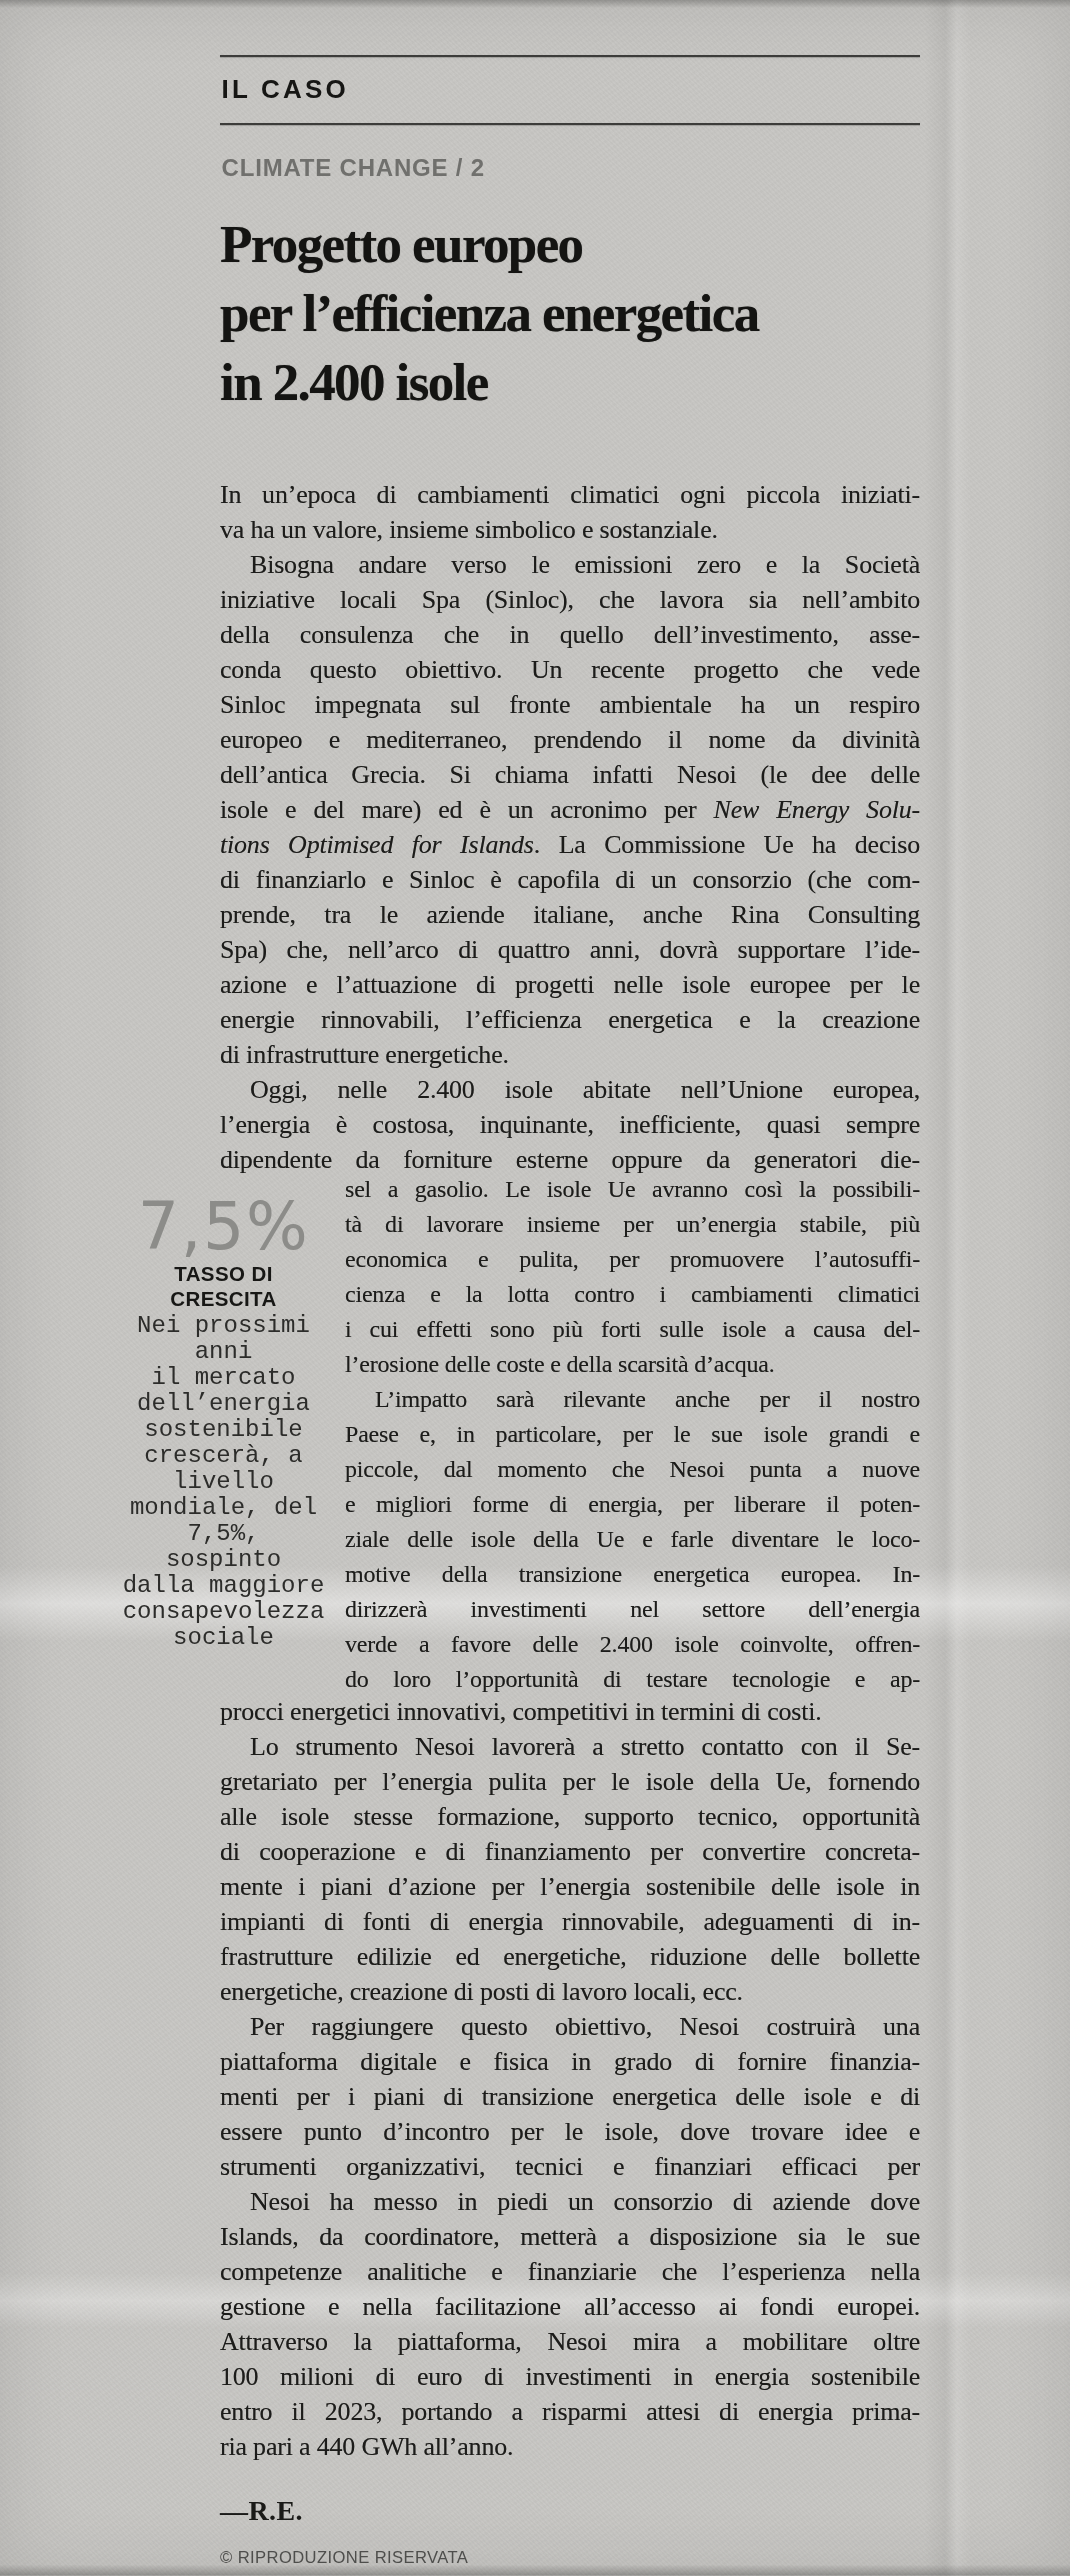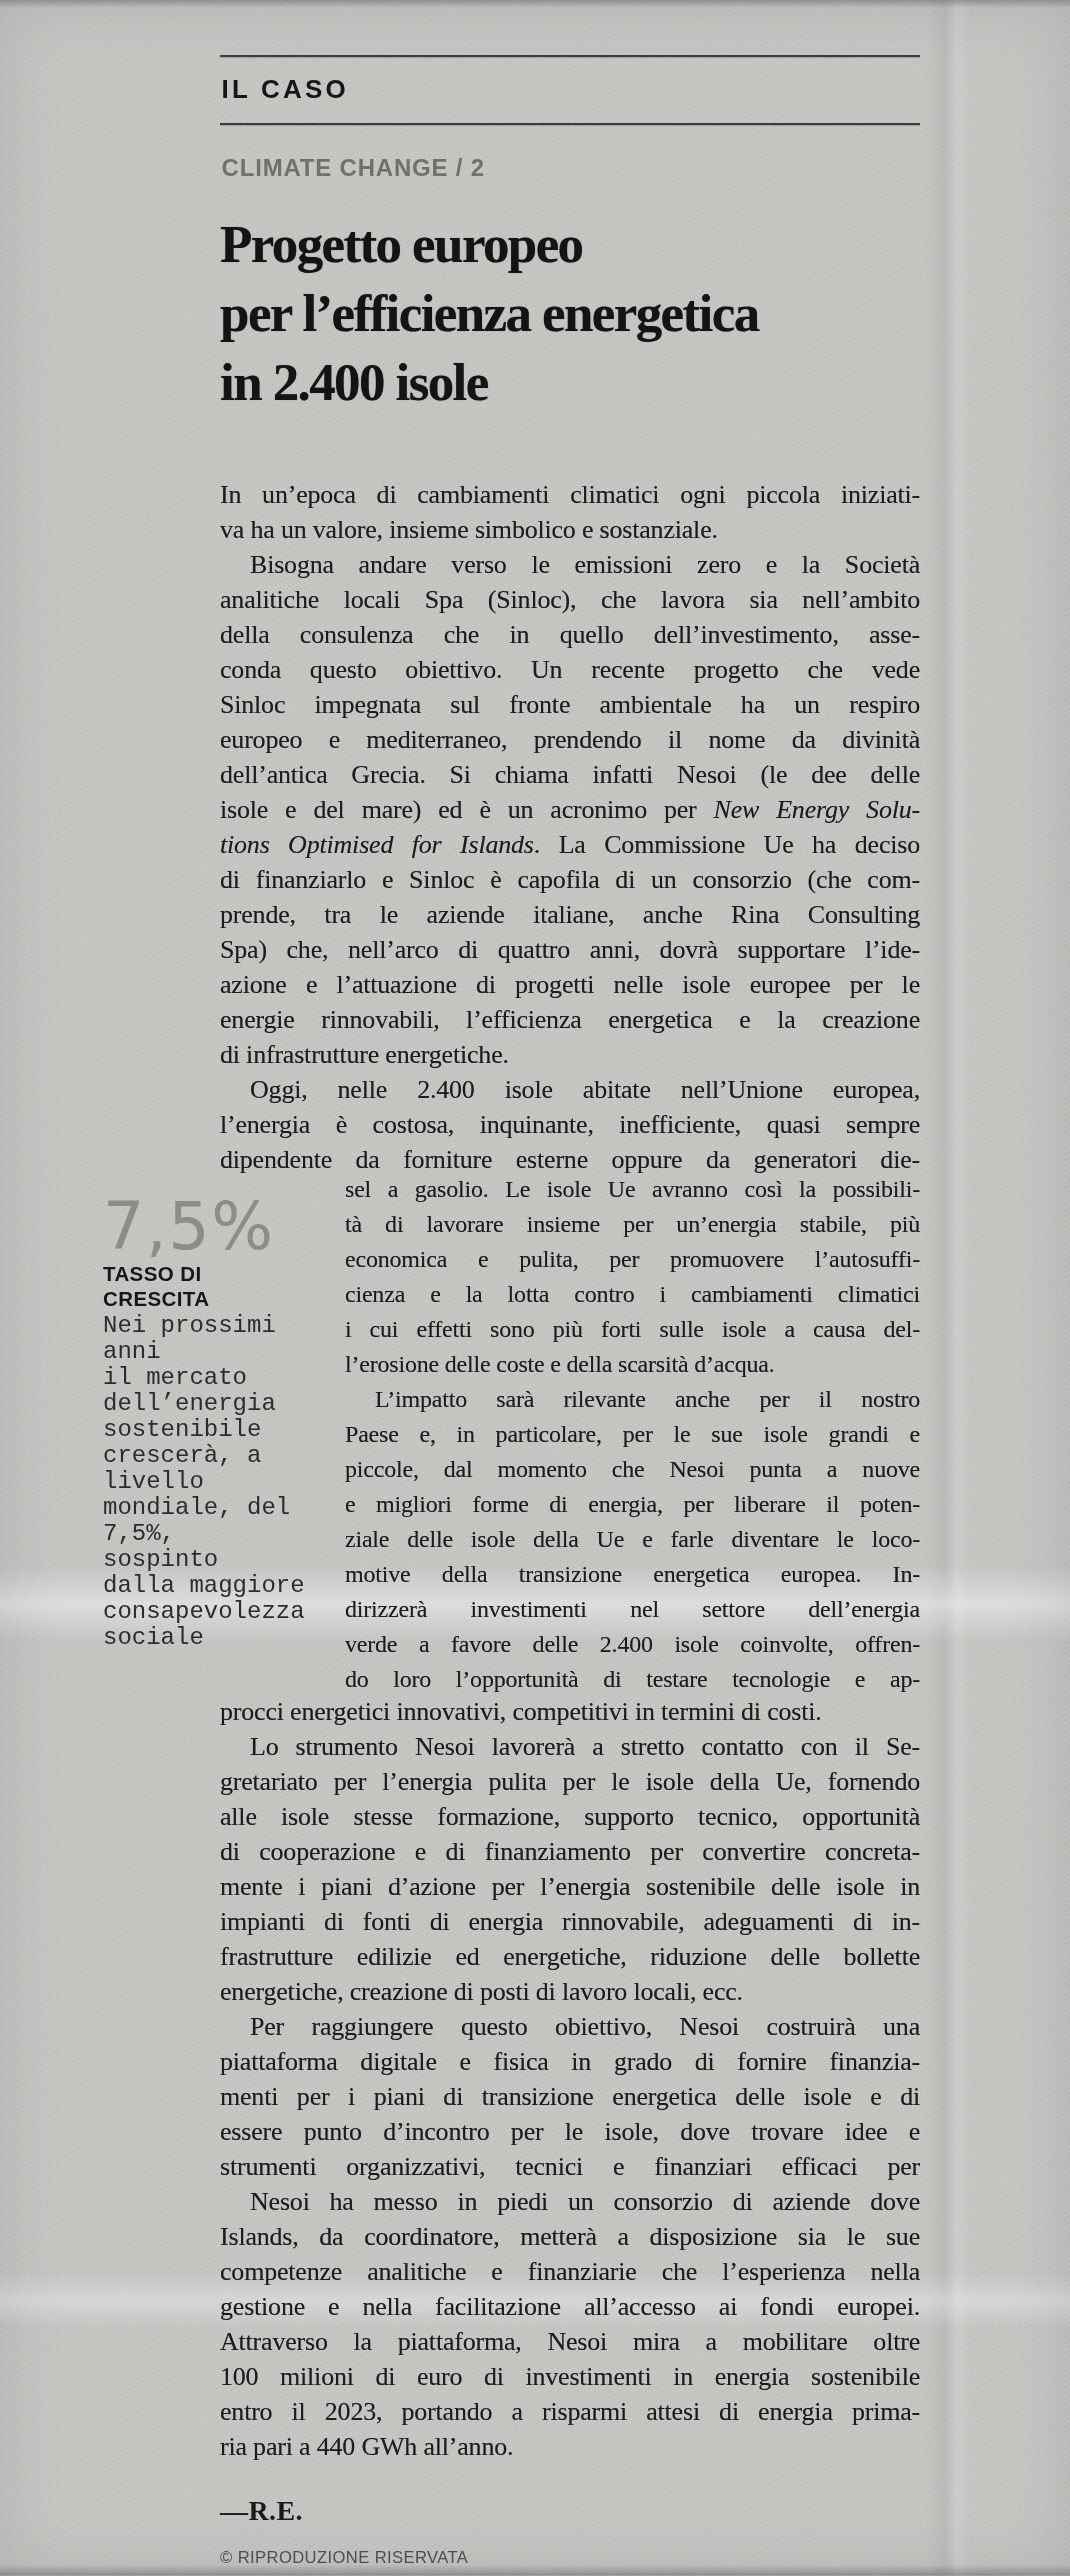--- a/index.html
+++ b/index.html
@@ -53,21 +53,21 @@
   .bl{
     font-size:26px;line-height:35px;height:35px;overflow:hidden;
     letter-spacing:-0.2px;color:#1c1c1a;
     text-align:justify;text-align-last:justify;
     text-shadow:0 0 0.6px rgba(28,28,26,.45);
   }
   .s2col .bl{font-size:24px;}
   .bl.end{text-align-last:left;}
   .bl.ind{text-indent:30px;}
   .bl .it{font-style:italic;}
-  .statbox{position:absolute;left:-117px;top:19px;width:241px;}
+  .statbox{position:absolute;left:-117px;top:19px;width:241px;text-align:center;}
   .statval{
     font-family:"DejaVu Sans","Liberation Sans",sans-serif;
     font-size:65px;line-height:71px;color:#8c8c89;letter-spacing:1.6px;
   }
   .statlabel{
     font-family:"Liberation Sans","DejaVu Sans",sans-serif;
     font-weight:bold;font-size:20.5px;line-height:24.5px;color:#171715;letter-spacing:0.4px;
   }
   .statnote{margin-top:2.4px;}
   .statnote .snl{
@@ -99,21 +99,21 @@
     <div class="title" id="title">
         <div class="tl">Progetto europeo</div>
         <div class="tl">per l’efficienza energetica</div>
         <div class="tl">in 2.400 isole</div>
       </div>
 
     <div class="bsec s1" id="sec0">
         <div class="bl"><span>In un’epoca di cambiamenti climatici ogni piccola iniziati-</span></div>
         <div class="bl end"><span>va ha un valore, insieme simbolico e sostanziale.</span></div>
         <div class="bl ind"><span>Bisogna andare verso le emissioni zero e la Società</span></div>
-        <div class="bl"><span>analitiche locali Spa (Sinloc), che lavora sia nell’ambito</span></div>
+        <div class="bl"><span>iniziative locali Spa (Sinloc), che lavora sia nell’ambito</span></div>
         <div class="bl"><span>della consulenza che in quello dell’investimento, asse-</span></div>
         <div class="bl"><span>conda questo obiettivo. Un recente progetto che vede</span></div>
         <div class="bl"><span>Sinloc impegnata sul fronte ambientale ha un respiro</span></div>
         <div class="bl"><span>europeo e mediterraneo, prendendo il nome da divinità</span></div>
         <div class="bl"><span>dell’antica Grecia. Si chiama infatti Nesoi (le dee delle</span></div>
         <div class="bl"><span>isole e del mare) ed è un acronimo per </span><span class="it">New Energy Solu-</span></div>
         <div class="bl"><span class="it">tions Optimised for Islands</span><span>. La Commissione Ue ha deciso</span></div>
         <div class="bl"><span>di finanziarlo e Sinloc è capofila di un consorzio (che com-</span></div>
         <div class="bl"><span>prende, tra le aziende italiane, anche Rina Consulting</span></div>
         <div class="bl"><span>Spa) che, nell’arco di quattro anni, dovrà supportare l’ide-</span></div>

